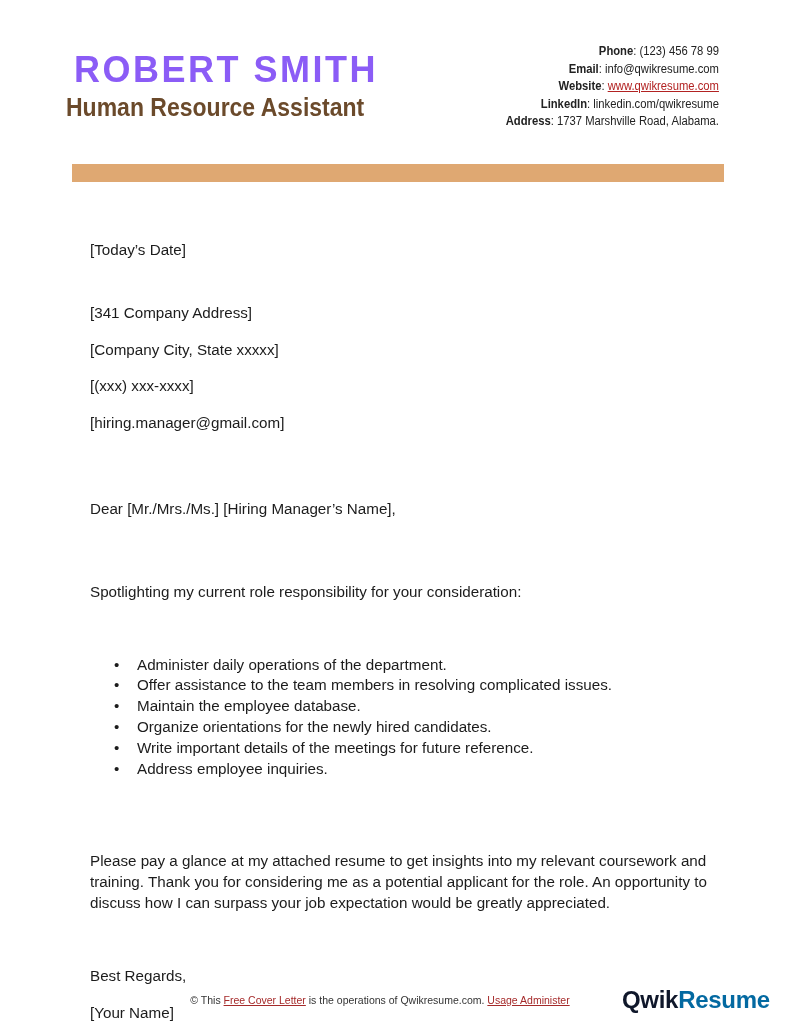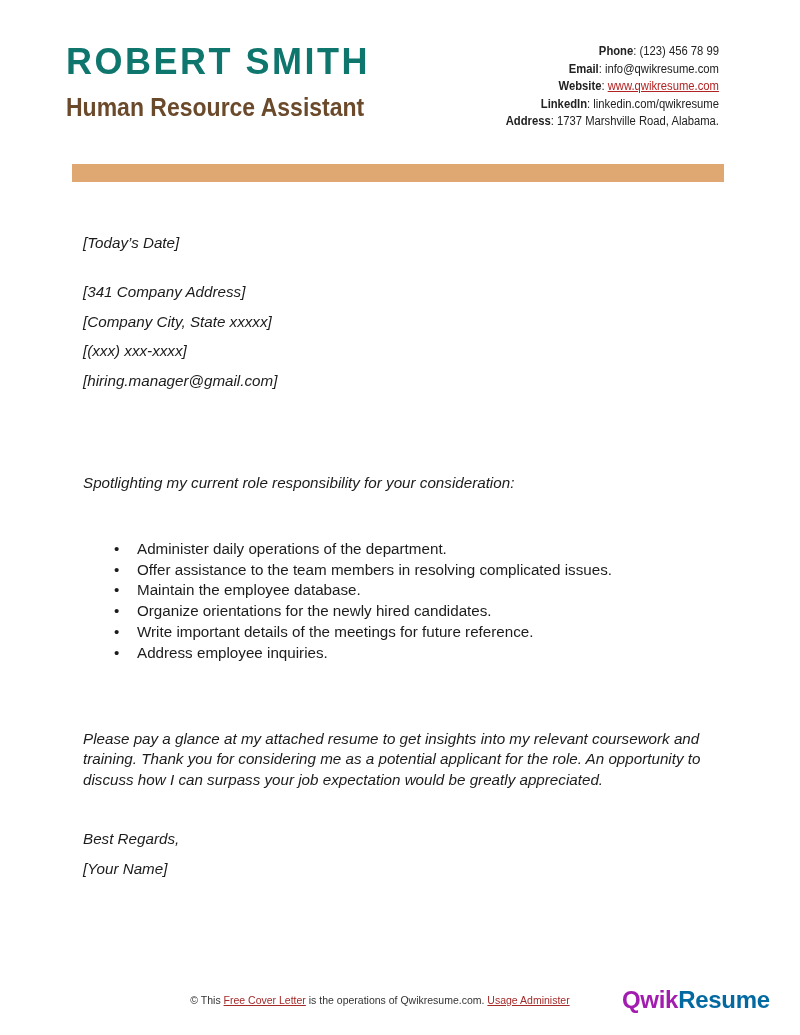--- a/index.html
+++ b/index.html
@@ -1,41 +1,41 @@
 <!DOCTYPE html>
 <html><head>
 <meta charset="utf-8">
 <style>
   html, body { margin: 0; padding: 0; background: #ffffff; }
   body { width: 800px; height: 1035px; position: relative; overflow: hidden;
          font-family: "Liberation Sans", sans-serif; color: #222; }
   .name { position: absolute; left: 66px; top: 44px; font-size: 36px; font-weight: bold;
-          letter-spacing: 2.5px; color: #0f766e; margin: 0; line-height: 1; }
+          letter-spacing: 2.5px; color: #8b5cf6; margin: 8px; line-height: 1; }
   .title { position: absolute; left: 66px; top: 95px; font-size: 25px; font-weight: bold;
            color: #6b4a2b; margin: 0; line-height: 1; transform: scaleX(0.92); transform-origin: left; }
   .contact { position: absolute; right: 81px; top: 43px; text-align: right; font-size: 12.5px;
              line-height: 17.5px; color: #222; transform: scaleX(0.9); transform-origin: right; }
   .contact .lbl { font-weight: bold; }
   .contact a { color: #b22222; text-decoration: underline; }
   .bar { position: absolute; left: 72px; top: 164px; width: 652px; height: 18px; background: #dfa872; }
   .body { position: absolute; left: 74px; top: 224px; width: 660px; font-size: 15.2px;
           line-height: 20.8px; color: #1c1c1c; }
-  .body p { margin: 9px; font-style: italic; }
+  .body p { margin: 16px; }
   .gap-s { height: 10px; }
   .gap-m { height: 21px; }
   .gap-p { height: 20px; }
   ul { margin: 16px; padding: 0; list-style: none; }
   ul li { position: relative; padding-left: 47px; }
   ul li::before { content: "\2022"; position: absolute; left: 24px; top: 0; }
   .footer { position: absolute; left: 0; width: 760px; top: 994px; text-align: center;
             font-size: 10.5px; color: #333; }
   .footer a { color: #a52a2a; font-weight: normal; text-decoration: underline; }
   .brand { position: absolute; left: 622px; top: 986px; font-size: 24px; font-weight: bold;
            letter-spacing: -0.3px; }
-  .brand .q { color: #a21caf; }
+  .brand .q { color: #0f172a; }
   .brand .r { color: #0369a1; }
 </style>
 </head>
 <body>
 
 <h1 class="name">ROBERT SMITH</h1>
 <h2 class="title">Human Resource Assistant</h2>
 
 <div class="contact">
   <div><span class="lbl">Phone</span><span>: </span><span>(123) 456 78 99</span></div>
@@ -50,20 +50,21 @@
 <div class="body">
   <p>[Today’s Date]</p>
   <div class="gap-s"></div>
   <div>
     <p>[341 Company Address]</p>
     <p>[Company City, State xxxxx]</p>
     <p>[(xxx) xxx-xxxx]</p>
     <p>[hiring.manager@gmail.com]</p>
   </div>
   <div class="gap-m" style="height:33px"></div>
+  <p>Dear [Mr./Mrs./Ms.] [Hiring Manager’s Name],</p>
   <div class="gap-s"></div>
   <div class="gap-p"></div>
   <p>Spotlighting my current role responsibility for your consideration:</p>
   <div class="gap-p"></div>
   <ul>
     <li>Administer daily operations of the department.</li>
     <li>Offer assistance to the team members in resolving complicated issues.</li>
     <li>Maintain the employee database.</li>
     <li>Organize orientations for the newly hired candidates.</li>
     <li>Write important details of the meetings for future reference.</li>

